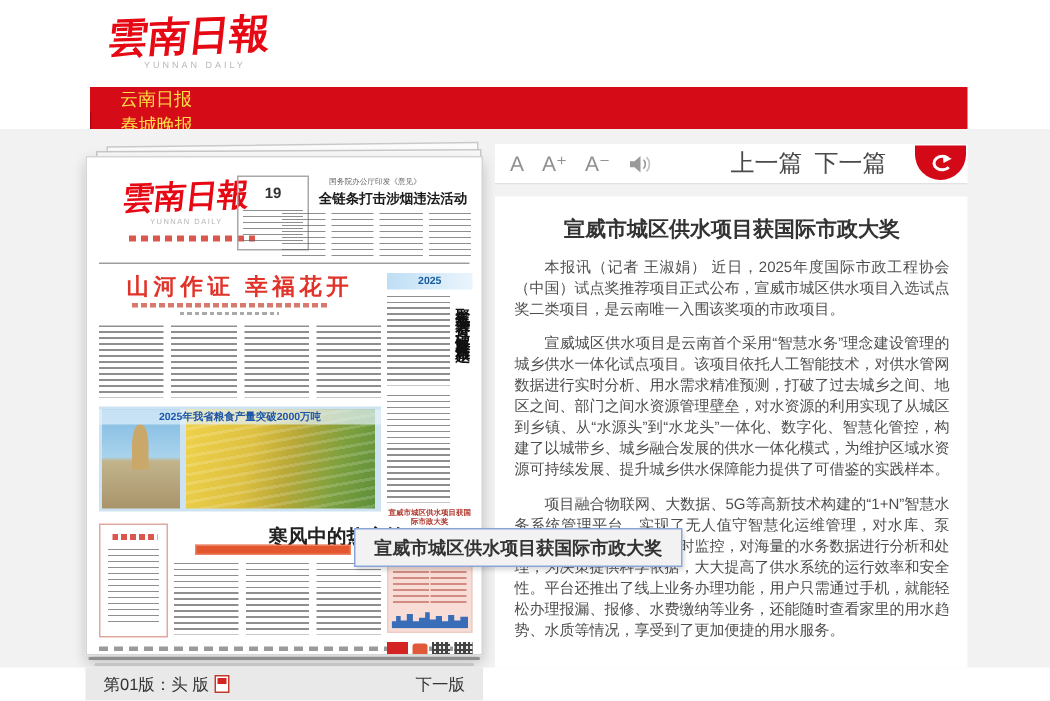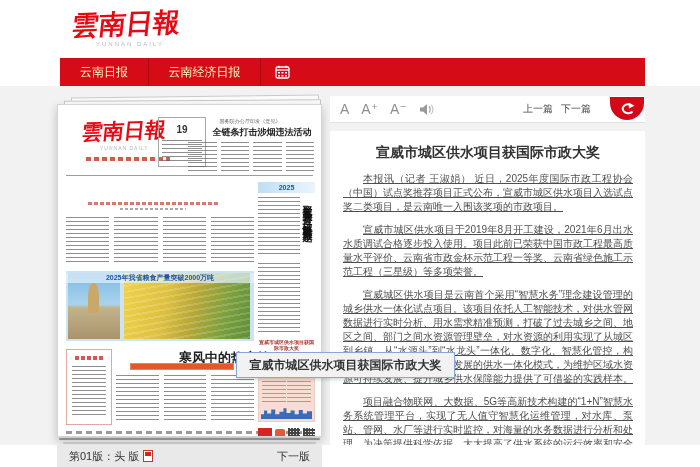--- a/index.html
+++ b/index.html
@@ -13,21 +13,21 @@
   .site-header { position:absolute; left:0; top:0; width:700px; height:58px; background:#fff; }
   .logo { position:absolute; left:72px; top:6px; cursor:pointer; }
   .logo-main {
     font-family:"DejaVu Serif","Liberation Serif",serif;
     color:#e60914; font-weight:bold; font-size:27px; letter-spacing:0px;
     transform:skewX(-8deg) rotate(-2deg); display:inline-block;
   }
   .logo-sub { display:block; color:#b9b9b9; font-size:6px; letter-spacing:2px; margin:-1px 0 0 24px; }
   
   .nav { position:absolute; left:60px; top:58px; width:585px; height:28px;
-    background:#d60b18; display:flex; align-items:stretch; color:#fef9c3; font-size:12px; }
+    background:#d60b18; display:flex; align-items:stretch; color:#fde047; font-size:12px;flex-direction:column; }
   .nav-item { display:flex; align-items:center; justify-content:center; cursor:pointer; }
   .nav-item + .nav-item { border-left:1px solid rgba(130,0,6,.45); }
   .ni0{width:88px}.ni1{width:88px}.ni2{width:112px}.ni3{width:82px}.ni4{width:88px}
   .nav-cal { width:44px; }
   .nav-date { flex:1; justify-content:center; font-size:12px; }
   
   .wrapper { position:absolute; left:0; top:86px; width:700px; height:359px; background:#f2f2f2; }
   
   .paper { position:absolute; left:57px; top:10px; width:265px; height:341px; cursor:pointer; }
   .sheet { position:absolute; background:#fbfbfb; border:1px solid #c9c9c9; }
@@ -108,28 +108,28 @@
   .np-redbox2 { width:10px; height:10px; background:#e05a3a; border-radius:2px; }
   .qr { width:12px; height:12px;
     background-image:repeating-linear-gradient(0deg,#444 0 1.5px,transparent 1.5px 3px),
                      repeating-linear-gradient(90deg,#444 0 1.5px,#eee 1.5px 3px); }
   
   .toolbar { position:absolute; left:330px; top:10px; width:315px; height:27px; background:#fff;
     border-bottom:1px solid #e2e2e2; display:flex; align-items:center; padding:0 10px; color:#8f8f8f; }
   .fbtn { font-size:14px; cursor:pointer; margin-right:12px; color:#8f8f8f; }
   .speaker { margin-right:12px; cursor:pointer; display:flex; align-items:center; }
   .tb-spacer { flex:1; }
-  .pn { font-size:10px; color:#4a4a4a; cursor:pointer; margin-right:8px; }
+  .pn { font-size:16px; color:#4a4a4a; cursor:pointer; margin-right:8px; }
   .backbtn { position:absolute; right:1px; top:1px; width:34px; height:23px; background:#d30918;
     border-radius:0 0 17px 17px; display:flex; align-items:center; justify-content:center; cursor:pointer; }
   .article { position:absolute; left:330px; top:45px; width:315px; height:314px; background:#fff;
     padding:13px 12px 0 13px; overflow:hidden; }
   .art-title { text-align:center; font-size:14px; font-weight:bold; color:#333; margin-bottom:10px; }
   .article p { font-size:10px; line-height:14px; color:#4e4e4e; text-align:justify;
-    text-indent:2em; margin-bottom:9px;text-decoration:underline; }
+    text-indent:2em; margin-bottom:9px; }
   
   .tooltip { position:absolute; left:236px; top:352px; width:219px; height:26px;
     background:#f2f2f2; border:1px solid #8aa6d9; box-shadow:1px 2px 3px rgba(0,0,0,.15);
     display:flex; align-items:center; justify-content:center;
     font-size:12px; font-weight:bold; color:#333; z-index:30; white-space:nowrap; }
   
   .page-nav { position:absolute; left:57px; top:445px; width:265px; height:22px; background:#e9e9e9;
     display:flex; align-items:center; padding:0 12px; font-size:11px; color:#333; }
   .edition { display:flex; align-items:center; gap:4px; }
   .pdf-ico { width:10px; height:12px; background:#fff; border:1px solid #c0392b; position:relative; cursor:pointer; }
@@ -142,20 +142,21 @@
 
 <div class="site-header">
   <div class="logo">
     <span class="logo-main">雲南日報</span>
     <span class="logo-sub">YUNNAN DAILY</span>
   </div>
 </div>
 
 <div class="nav">
   <div class="nav-item ni0">云南日报</div>
+  <div class="nav-item ni1">春城晚报</div>
   <div class="nav-item ni2">云南经济日报</div>
   <div class="nav-item nav-cal">
     <svg width="15" height="14" viewBox="0 0 15 14">
         <rect x="1" y="2" width="13" height="11" rx="1.5" fill="none" stroke="#fff" stroke-width="1.3"></rect>
         <line x1="1" y1="5" x2="14" y2="5" stroke="#fff" stroke-width="1.3"></line>
         <line x1="4" y1="0.7" x2="4" y2="3" stroke="#fff" stroke-width="1.3"></line>
         <line x1="11" y1="0.7" x2="11" y2="3" stroke="#fff" stroke-width="1.3"></line>
         <g fill="#fff">
           <rect x="3" y="7" width="2" height="1.5"></rect>
           <rect x="6.5" y="7" width="2" height="1.5"></rect>
@@ -183,20 +184,21 @@
       </div>
       <div class="np-kicker">国务院办公厅印发《意见》</div>
       <div class="np-h1">全链条打击涉烟违法活动</div>
       <div class="np-h1-cols">
         <div class="tl"></div>
           <div class="tl"></div>
           <div class="tl"></div>
           <div class="tl"></div>
       </div>
       <div class="np-divider"></div>
+      <div class="np-main-h">山河作证 幸福花开</div>
       <div class="np-main-sub"></div>
       <div class="np-main-sub2"></div>
       <div class="np-cols">
         <div class="tl"></div>
           <div class="tl"></div>
           <div class="tl"></div>
           <div class="tl"></div>
       </div>
       <div class="np-photo">
         <div class="np-photo-left">
@@ -256,21 +258,20 @@
       <svg width="16" height="12" viewBox="0 0 16 12">
           <path d="M13 2.5 A5.5 4.5 0 1 0 13.5 8.5" fill="none" stroke="#fff" stroke-width="2"></path>
           <polygon points="9.5,0 15.5,2.8 10,5.6" fill="#fff"></polygon>
         </svg>
     </span>
   </div>
 
   <div class="article">
     <div class="art-title">宣威市城区供水项目获国际市政大奖</div>
     <p>本报讯（记者 王淑娟） 近日，2025年度国际市政工程协会（中国）试点奖推荐项目正式公布，宣威市城区供水项目入选试点奖二类项目，是云南唯一入围该奖项的市政项目。</p>
-    <p>宣威市城区供水项目于2019年8月开工建设，2021年6月出水水质调试合格逐步投入使用。项目此前已荣获中国市政工程最高质量水平评价、云南省市政金杯示范工程一等奖、云南省绿色施工示范工程（三星级）等多项荣誉。</p>
     <p>宣威城区供水项目是云南首个采用“智慧水务”理念建设管理的城乡供水一体化试点项目。该项目依托人工智能技术，对供水管网数据进行实时分析、用水需求精准预测，打破了过去城乡之间、地区之间、部门之间水资源管理壁垒，对水资源的利用实现了从城区到乡镇、从“水源头”到“水龙头”一体化、数字化、智慧化管控，构建了以城带乡、城乡融合发展的供水一体化模式，为维护区域水资源可持续发展、提升城乡供水保障能力提供了可借鉴的实践样本。</p>
     <p>项目融合物联网、大数据、5G等高新技术构建的“1+N”智慧水务系统管理平台，实现了无人值守智慧化运维管理，对水库、泵站、管网、水厂等进行实时监控，对海量的水务数据进行分析和处理，为决策提供科学依据，大大提高了供水系统的运行效率和安全性。平台还推出了线上业务办理功能，用户只需通过手机，就能轻松办理报漏、报修、水费缴纳等业务，还能随时查看家里的用水趋势、水质等情况，享受到了更加便捷的用水服务。</p>
   </div>
 </div>
 
 <div class="tooltip">宣威市城区供水项目获国际市政大奖</div>
 
 <div class="page-nav">
   <span class="edition">
     <span>第01版：头 版</span>

